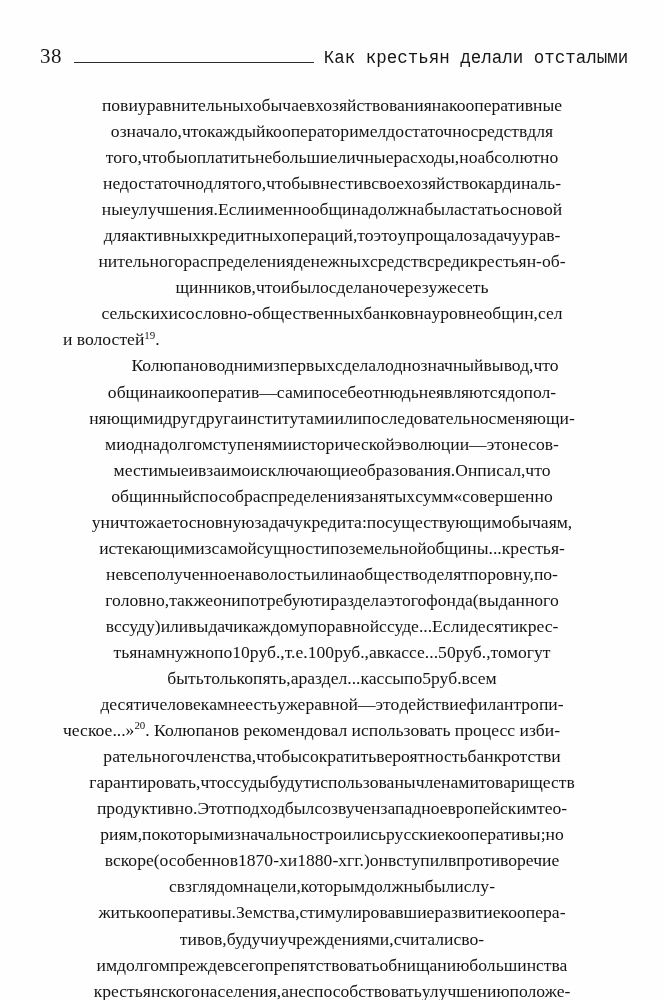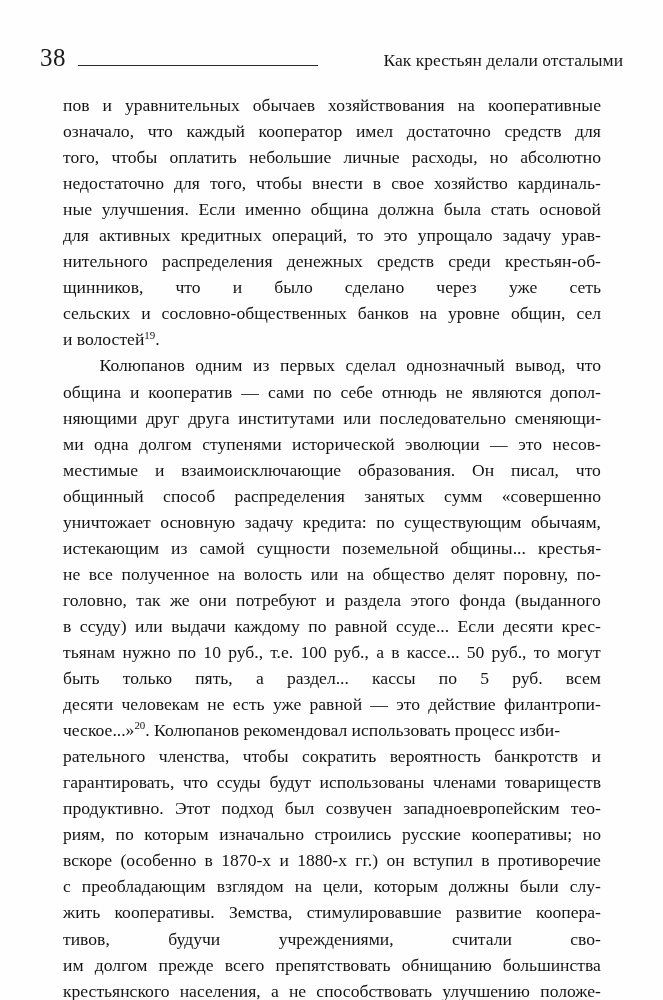--- a/index.html
+++ b/index.html
@@ -27,55 +27,56 @@
   .running-head {
     position: absolute;
     left: 40px;
     top: 44px;
     width: 583px;
     height: 26px;
     display: flex;
     align-items: baseline;
   }
   .folio {
-    font-size: 25px;
+    font-size: 21px;
     letter-spacing: 0.4px;
     color: #1a1a1a;
     flex: 0 0 auto;
   }
   .head-rule {
     flex: 0 0 240px;
     height: 0;
     border-bottom: 1.6px solid #2a2a2a;
     margin: 0 10px 4px 12px;
   }
   .head-title {
     flex: 1 1 auto;
     font-size: 17.5px;
     white-space: nowrap;
     text-align: right;
     color: #161616;
+    font-family: Liberation Mono, monospace;
   }
 
   
   .textblock {
     position: absolute;
     left: 63px;
     top: 92px;
     width: 538px;
   }
 
   .para {
     margin: 0;
   }
 
   
   .line {
     display: flex;
-    justify-content: space-between;
+    justify-content: center;
     font-size: 17.6px;
     line-height: 26.05px;
     height: 26.05px;
     white-space: pre;
     color: #131313;
   }
   
   .line.flush {
     display: block;
     text-align: left;
@@ -135,21 +136,21 @@
         <div class="line"><span class="w">в</span><span class="w">ссуду)</span><span class="w">или</span><span class="w">выдачи</span><span class="w">каждому</span><span class="w">по</span><span class="w">равной</span><span class="w">ссуде...</span><span class="w">Если</span><span class="w">десяти</span><span class="w">крес-</span></div>
         <div class="line"><span class="w">тьянам</span><span class="w">нужно</span><span class="w">по</span><span class="w">10</span><span class="w">руб.,</span><span class="w">т.е.</span><span class="w">100</span><span class="w">руб.,</span><span class="w">а</span><span class="w">в</span><span class="w">кассе...</span><span class="w">50</span><span class="w">руб.,</span><span class="w">то</span><span class="w">могут</span></div>
         <div class="line"><span class="w">быть</span><span class="w">только</span><span class="w">пять,</span><span class="w">а</span><span class="w">раздел...</span><span class="w">кассы</span><span class="w">по</span><span class="w">5</span><span class="w">руб.</span><span class="w">всем</span></div>
         <div class="line"><span class="w">десяти</span><span class="w">человекам</span><span class="w">не</span><span class="w">есть</span><span class="w">уже</span><span class="w">равной</span><span class="w">—</span><span class="w">это</span><span class="w">действие</span><span class="w">филантропи-</span></div>
         <div class="line flush"><span class="w">ческое...»</span><sup>20</sup><span>. Колюпанов рекомендовал использовать процесс изби-</span></div>
         <div class="line"><span class="w">рательного</span><span class="w">членства,</span><span class="w">чтобы</span><span class="w">сократить</span><span class="w">вероятность</span><span class="w">банкротств</span><span class="w">и</span></div>
         <div class="line"><span class="w">гарантировать,</span><span class="w">что</span><span class="w">ссуды</span><span class="w">будут</span><span class="w">использованы</span><span class="w">членами</span><span class="w">товариществ</span></div>
         <div class="line"><span class="w">продуктивно.</span><span class="w">Этот</span><span class="w">подход</span><span class="w">был</span><span class="w">созвучен</span><span class="w">западноевропейским</span><span class="w">тео-</span></div>
         <div class="line"><span class="w">риям,</span><span class="w">по</span><span class="w">которым</span><span class="w">изначально</span><span class="w">строились</span><span class="w">русские</span><span class="w">кооперативы;</span><span class="w">но</span></div>
         <div class="line"><span class="w">вскоре</span><span class="w">(особенно</span><span class="w">в</span><span class="w">1870-х</span><span class="w">и</span><span class="w">1880-х</span><span class="w">гг.)</span><span class="w">он</span><span class="w">вступил</span><span class="w">в</span><span class="w">противоречие</span></div>
-        <div class="line"><span class="w">с</span><span class="w">преобладающим</span><span class="w">взглядом</span><span class="w">на</span><span class="w">цели,</span><span class="w">которым</span><span class="w">должны</span><span class="w">были</span><span class="w">слу-</span></div>
+        <div class="line"><span class="w">с</span><span class="w">взглядом</span><span class="w">на</span><span class="w">цели,</span><span class="w">которым</span><span class="w">должны</span><span class="w">были</span><span class="w">слу-</span></div>
         <div class="line"><span class="w">жить</span><span class="w">кооперативы.</span><span class="w">Земства,</span><span class="w">стимулировавшие</span><span class="w">развитие</span><span class="w">коопера-</span></div>
         <div class="line"><span class="w">тивов,</span><span class="w">будучи</span><span class="w">учреждениями,</span><span class="w">считали</span><span class="w">сво-</span></div>
         <div class="line"><span class="w">им</span><span class="w">долгом</span><span class="w">прежде</span><span class="w">всего</span><span class="w">препятствовать</span><span class="w">обнищанию</span><span class="w">большинства</span></div>
         <div class="line"><span class="w">крестьянского</span><span class="w">населения,</span><span class="w">а</span><span class="w">не</span><span class="w">способствовать</span><span class="w">улучшению</span><span class="w">положе-</span></div>
       </div>
     </div>
 
 </div>
 
 </body></html>

